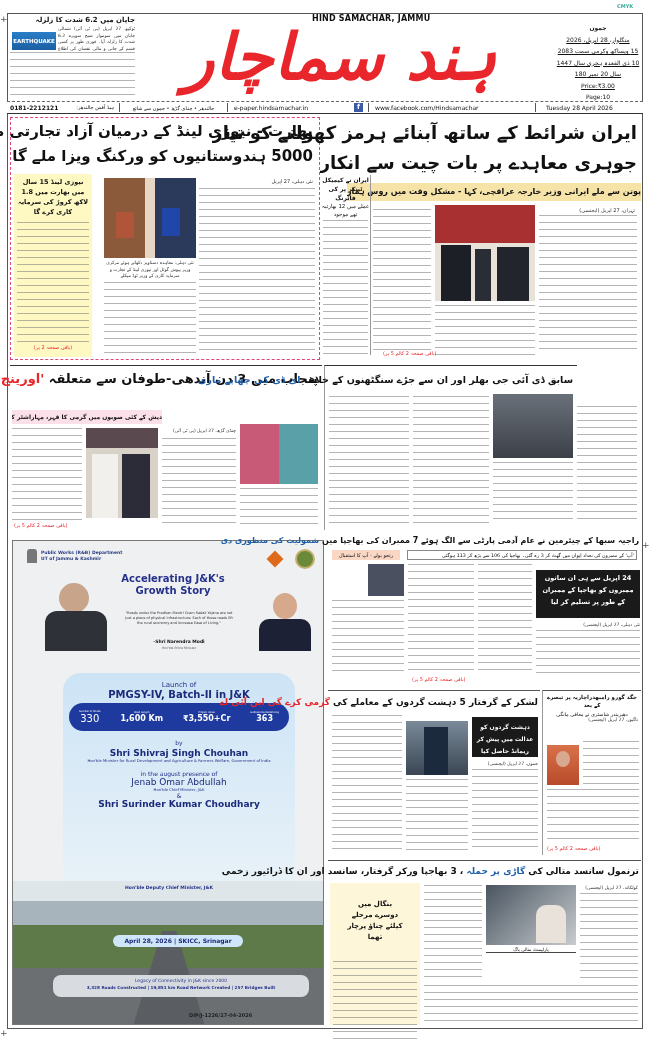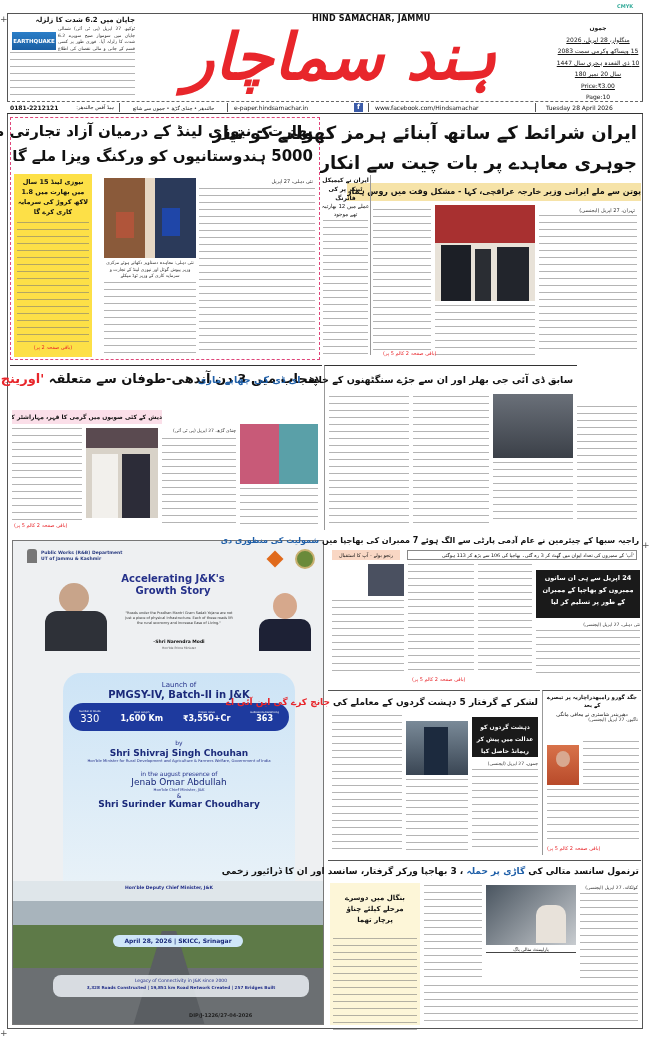--- a/index.html
+++ b/index.html
@@ -61,21 +61,21 @@
 </div>
 
 <div class="abs" style="left:7px;top:114px;width:636px;height:915px;border:1px solid #555;border-top:none"></div>
 
 <div class="abs" style="left:10px;top:117px;width:310px;height:243px;border:1px dashed #e0457a">
   <div class="ur h-black" style="position:absolute;right:6px;top:3px;font-size:15px;line-height:20px">
     <span>بھارت - نیوزی لینڈ کے درمیان آزاد تجارتی معاہدہ</span>
   </div>
   <div class="ur h-black" style="position:absolute;right:6px;top:27px;font-size:15px;line-height:22px">5000 ہندوستانیوں کو ورکنگ ویزا ملے گا</div>
 
-  <div class="abs" style="left:3px;top:56px;width:78px;height:183px;background:#fde047">
+  <div class="abs" style="left:3px;top:56px;width:78px;height:183px;background:#fef9c3">
     <div class="ur" style="font-size:6.5px;line-height:10px;font-weight:bold;text-align:center;padding:3px 2px">نیوزی لینڈ 15 سال میں بھارت میں 1.8 لاکھ کروڑ کی سرمایہ کاری کرے گا</div>
     <div class="lines" style="margin:2px 3px;height:120px"></div>
     <div class="ur red" style="font-size:5px;text-align:center">(باقی صفحہ 2 پر)</div>
   </div>
 
   <div class="abs photo" style="left:93px;top:60px;width:92px;height:80px;background:linear-gradient(90deg,#8a5a3a 0 45%,#e6d7c4 45% 55%,#2b3a5a 55%)">
     <div class="abs" style="left:12px;top:34px;width:18px;height:26px;background:#b0553a"></div>
     <div class="abs" style="left:58px;top:30px;width:18px;height:28px;background:#1f46a8"></div>
   </div>
   <div class="abs ur" style="left:93px;top:142px;width:92px;font-size:4.5px;line-height:6.5px;text-align:center;color:#333">نئی دہلی: معاہدہ دستاویز دکھاتے ہوئے مرکزی وزیر پیوش گوئل اور نیوزی لینڈ کے تجارت و سرمایہ کاری کے وزیر ٹوڈ میکلے</div>
@@ -214,21 +214,21 @@
   <div class="abs lines" style="left:150px;top:30px;width:54px;height:112px"></div>
   <div class="abs ur" style="left:208px;top:36px;width:104px;height:48px;background:#1a1a1a;color:#fff;font-size:6.5px;line-height:12px;text-align:center;padding:2px;font-weight:bold">24 اپریل سے ہی ان ساتوں ممبروں کو بھاجپا کے ممبران کے طور پر تسلیم کر لیا</div>
   <div class="abs ur" style="left:208px;top:88px;width:104px;font-size:4.5px;color:#333;text-align:right">نئی دہلی، 27 اپریل (ایجنسی)</div>
   <div class="abs lines" style="left:208px;top:96px;width:104px;height:46px"></div>
   <div class="abs ur red" style="left:84px;top:142px;font-size:5px">(باقی صفحہ 2 کالم 5 پر)</div>
 </div>
 
 <div class="abs" style="left:328px;top:690px;width:212px;height:165px;border-top:1px solid #555">
   <div class="ur h-black" style="position:absolute;right:2px;top:3px;font-size:9px;line-height:16px">
     <span>لشکر کے گرفتار 5 دہشت گردوں کے معاملے کی</span>
-    <span class="red">جانچ کرے گی این آئی اے</span>
+    <span class="red">گرمی کرے گی این آئی اے</span>
   </div>
   <div class="abs lines" style="left:4px;top:24px;width:70px;height:136px"></div>
   <div class="abs photo" style="left:78px;top:30px;width:62px;height:54px;background:linear-gradient(#7a8a98,#3a4654)">
     <div class="abs" style="left:18px;top:6px;width:24px;height:48px;background:#1c2a3e"></div>
   </div>
   <div class="abs lines" style="left:78px;top:88px;width:62px;height:72px"></div>
   <div class="abs ur" style="left:144px;top:26px;width:66px;height:40px;background:#1a1a1a;color:#fff;font-size:6px;line-height:12px;text-align:center;padding:4px 2px;font-weight:bold">دہشت گردوں کو عدالت میں پیش کر ریمانڈ حاصل کیا</div>
   <div class="abs ur" style="left:144px;top:70px;width:66px;font-size:4.5px;color:#333;text-align:right">جموں، 27 اپریل (ایجنسی)</div>
   <div class="abs lines" style="left:144px;top:78px;width:66px;height:82px"></div>
 </div>
@@ -245,21 +245,21 @@
   <div class="abs ur red" style="left:4px;top:154px;font-size:5px">(باقی صفحہ 2 کالم 5 پر)</div>
 </div>
 
 <div class="abs" style="left:328px;top:860px;width:313px;height:168px;border-top:1px solid #555">
   <div class="ur h-black" style="position:absolute;right:2px;top:2px;font-size:9px;line-height:16px">
     <span>ترنمول سانسد متالی کی</span>
     <span class="blue">گاڑی پر حملہ</span>
     <span>، 3 بھاجپا ورکر گرفتار، سانسد اور ان کا ڈرائیور زخمی</span>
   </div>
   <div class="abs" style="left:2px;top:22px;width:90px;height:142px;background:#fdf6d8">
-    <div class="ur" style="font-size:7px;line-height:11px;font-weight:bold;text-align:center;padding:10px">بنگال میں دوسرے مرحلے کیلئے چناؤ پرچار تھما</div>
+    <div class="ur" style="font-size:7px;line-height:11px;font-weight:bold;text-align:center;padding:16px">بنگال میں دوسرے مرحلے کیلئے چناؤ پرچار تھما</div>
     <div class="lines" style="margin:2px 3px;height:98px"></div>
   </div>
   <div class="abs lines" style="left:96px;top:24px;width:58px;height:96px"></div>
   <div class="abs photo" style="left:158px;top:24px;width:90px;height:60px;background:linear-gradient(135deg,#4a5560,#c8ccd0)">
     <div class="abs" style="left:50px;top:20px;width:30px;height:38px;background:#e8e2da;border-radius:10px 10px 0 0"></div>
   </div>
   <div class="abs ur" style="left:158px;top:86px;width:90px;font-size:4.5px;text-align:center;border-bottom:1px solid #444">پارلیمنٹ متالی باگ</div>
   <div class="abs ur" style="left:252px;top:24px;width:58px;font-size:4.5px;text-align:right;color:#333">کولکاتہ، 27 اپریل (ایجنسی)</div>
   <div class="abs lines" style="left:252px;top:32px;width:58px;height:88px"></div>
   <div class="abs lines" style="left:96px;top:124px;width:214px;height:40px"></div>

